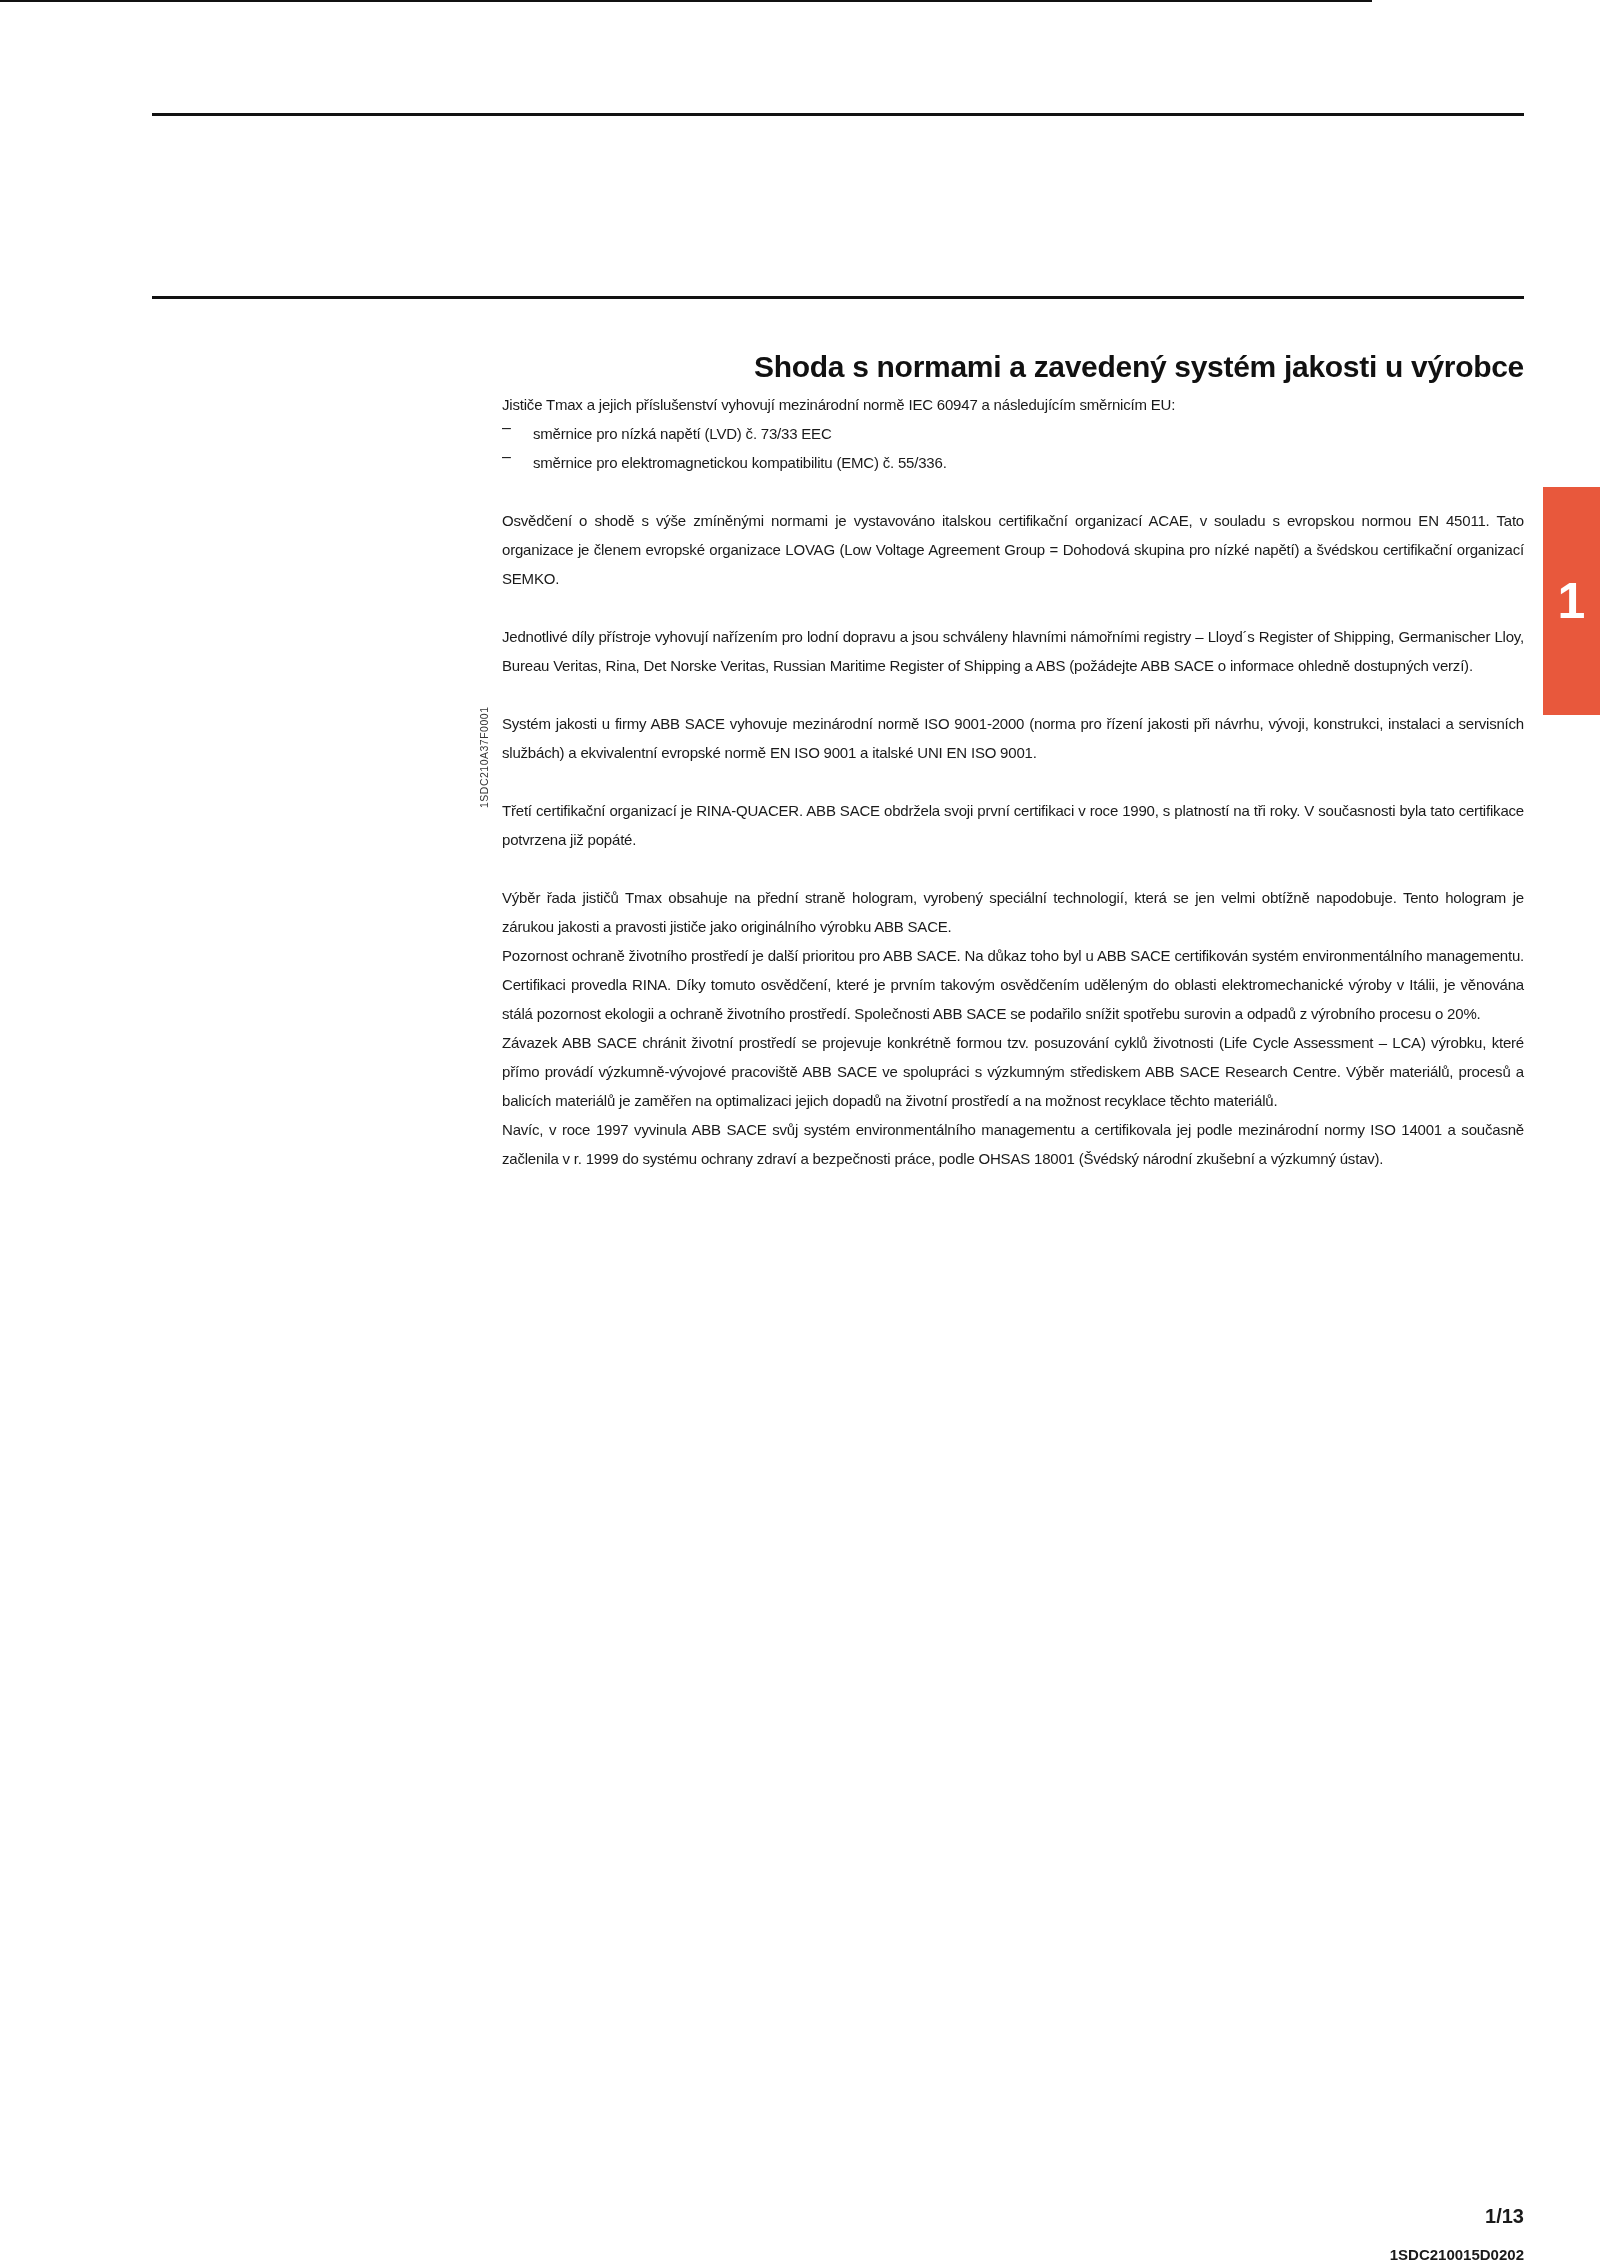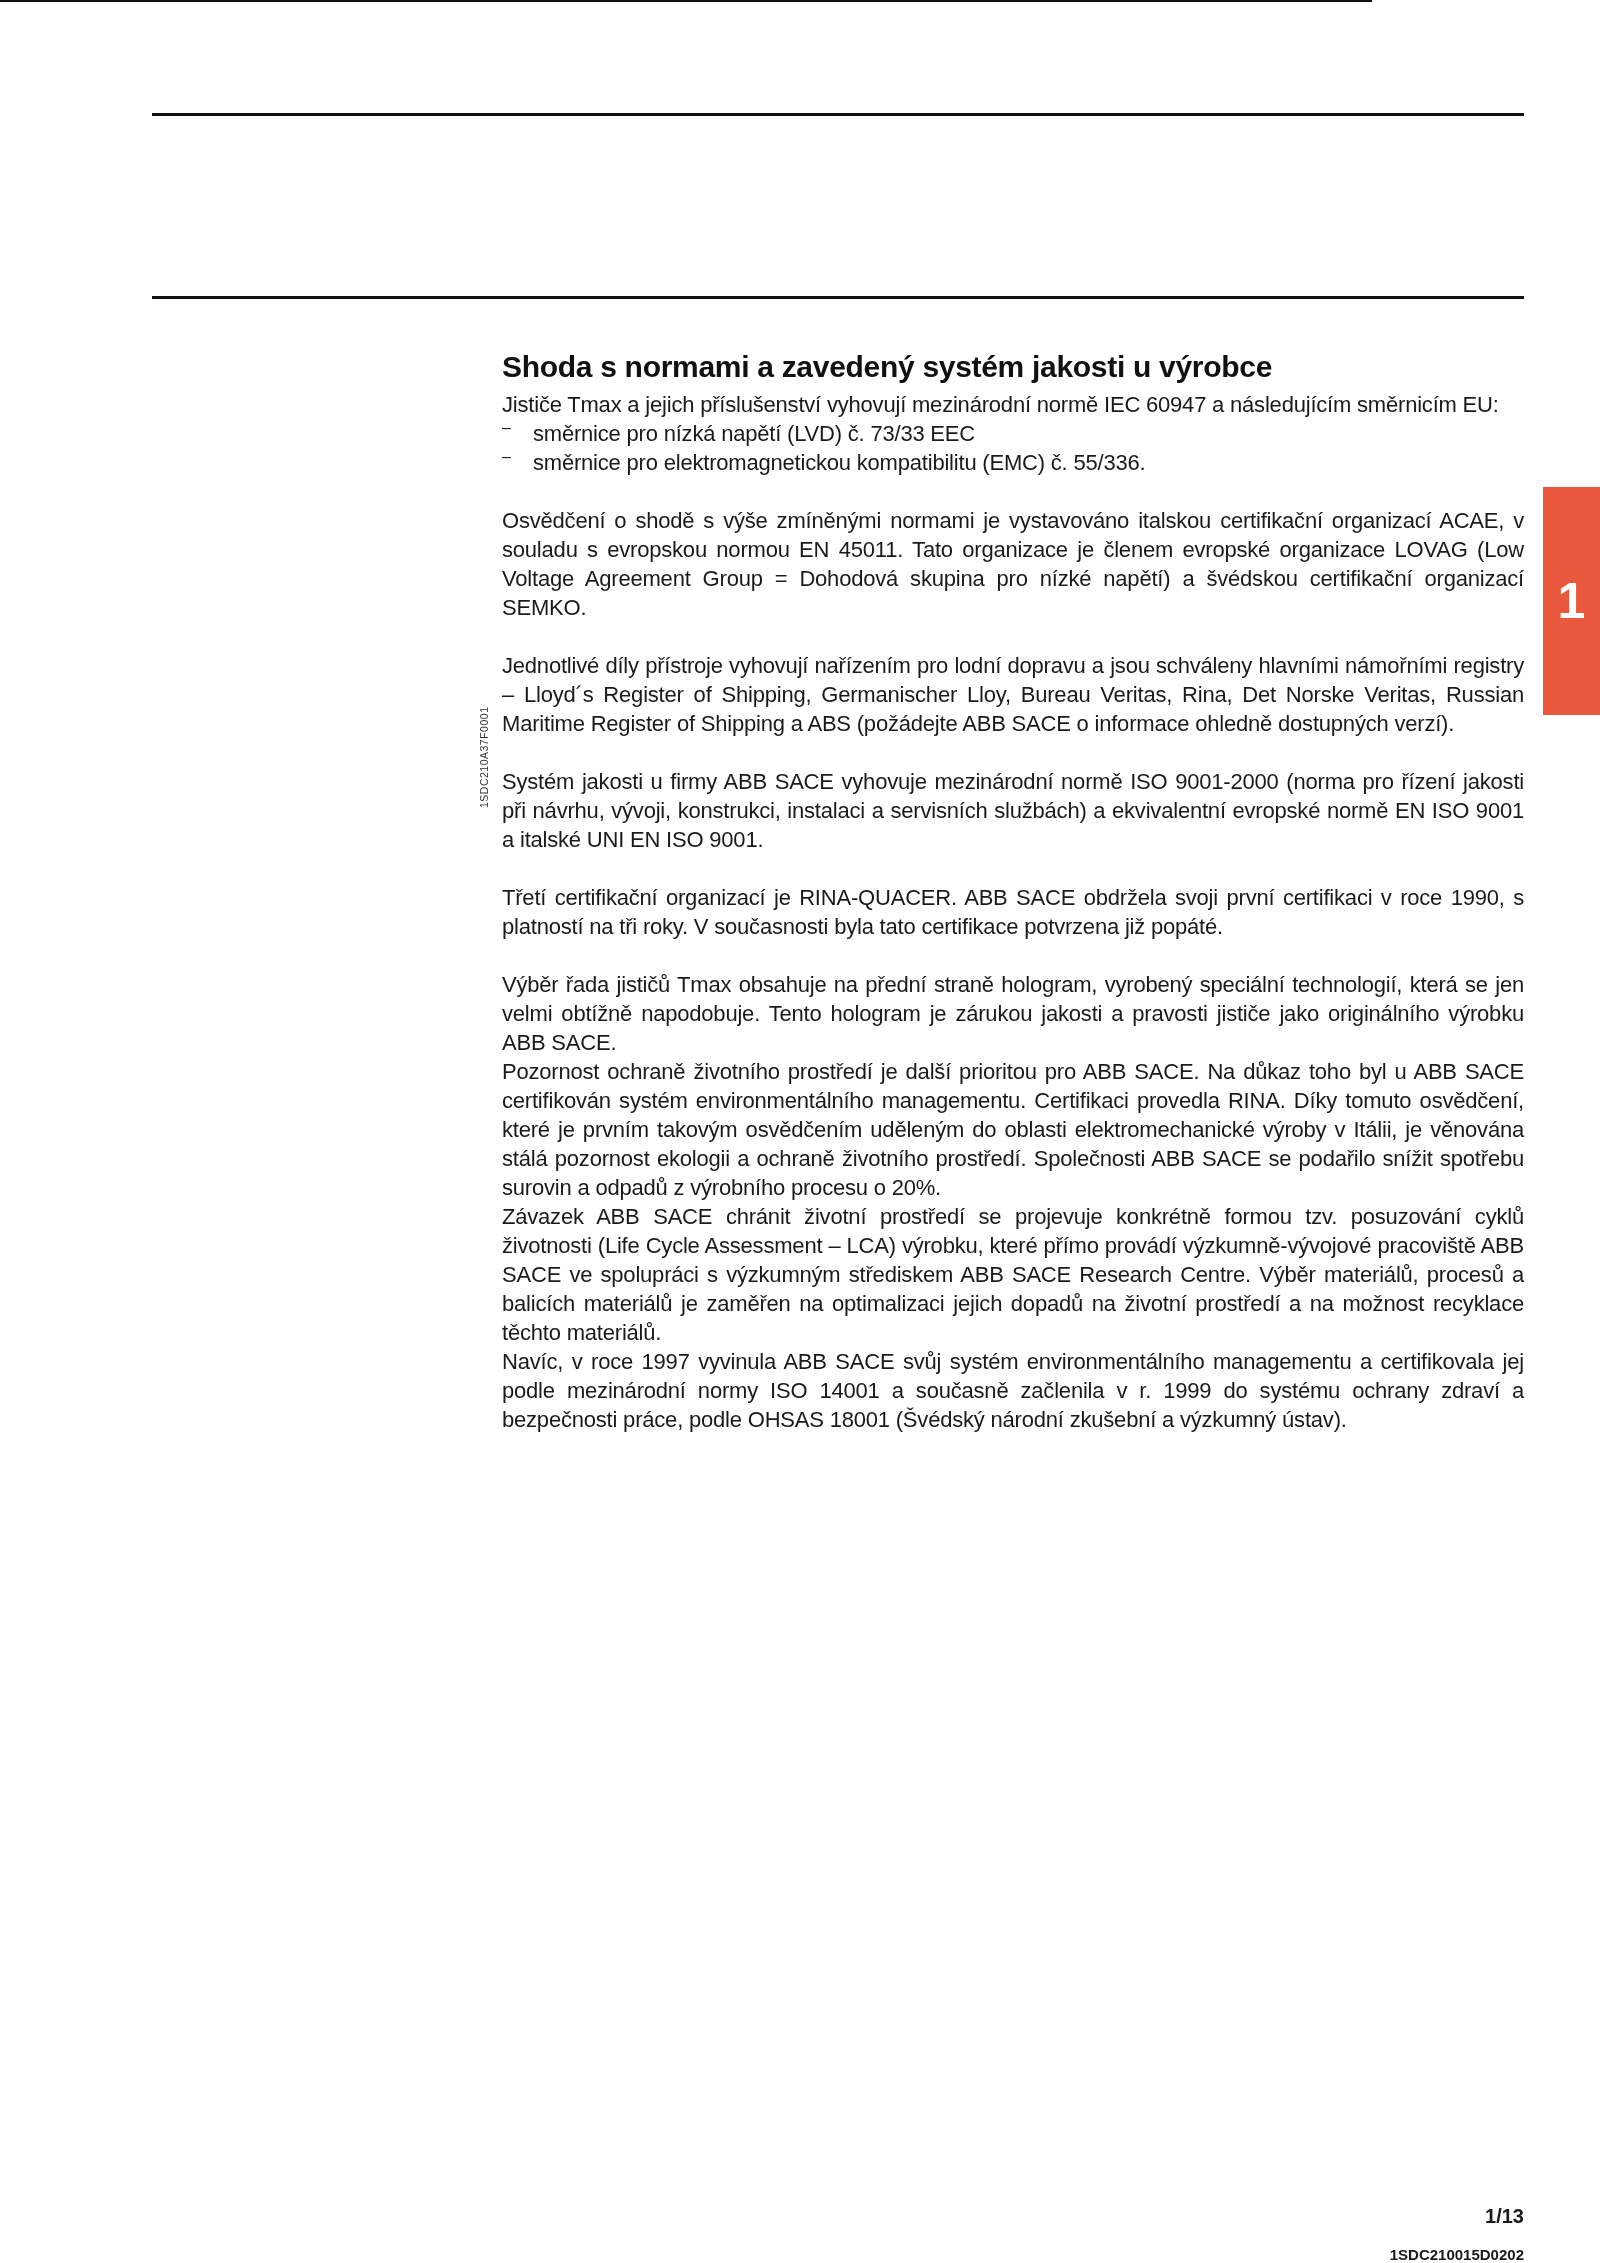--- a/index.html
+++ b/index.html
@@ -3,22 +3,22 @@
 <meta charset="utf-8">
 <style>
   html, body { margin:0; padding:0; background:#ffffff; }
   body { width:1600px; height:2263px; position:relative; overflow:hidden;
          font-family:"Liberation Sans", sans-serif; color:#1a1a1a; }
   .rule { position:absolute; left:152px; width:1372px; height:3px; background:#111; }
   #rule-top1 { top:113px; }
   #rule-top2 { top:296px; }
   #rule-bottom { top:2240px; left:152px; width:1372px; height:2px; background:#111; }
   .content { position:absolute; left:502px; top:350px; width:1022px; }
-  h1 { margin:0 0 6px 0; font-size:30px; font-weight:bold; letter-spacing:-0.3px; color:#111; }
-  p { margin:0; font-size:22px; line-height:29px; text-align:justify; letter-spacing:-0.2px; }
+  h1 { margin:0 0 6px 0; font-size:30px; font-weight:bold; letter-spacing:-0.3px; color:#111;text-align:right; }
+  p { margin:0; font-size:15px; line-height:29px; text-align:justify; letter-spacing:-0.2px; }
   .gap { height:29px; }
   .li { display:flex; }
   .li .dash { width:31px; flex:none; }
   .tab { position:absolute; left:1543px; top:487px; width:57px; height:228px; background:#E8583C;
          display:flex; align-items:center; justify-content:center; }
   .tab span { color:#fff; font-weight:bold; font-size:50px; }
   .vcode-wrap { position:absolute; left:478px; top:808px; }
   .pageno { position:absolute; right:76px; top:2205px; font-size:20px; font-weight:bold; }
   .doccode { position:absolute; right:76px; top:2246px; font-size:15px; font-weight:bold; }
 </style>

